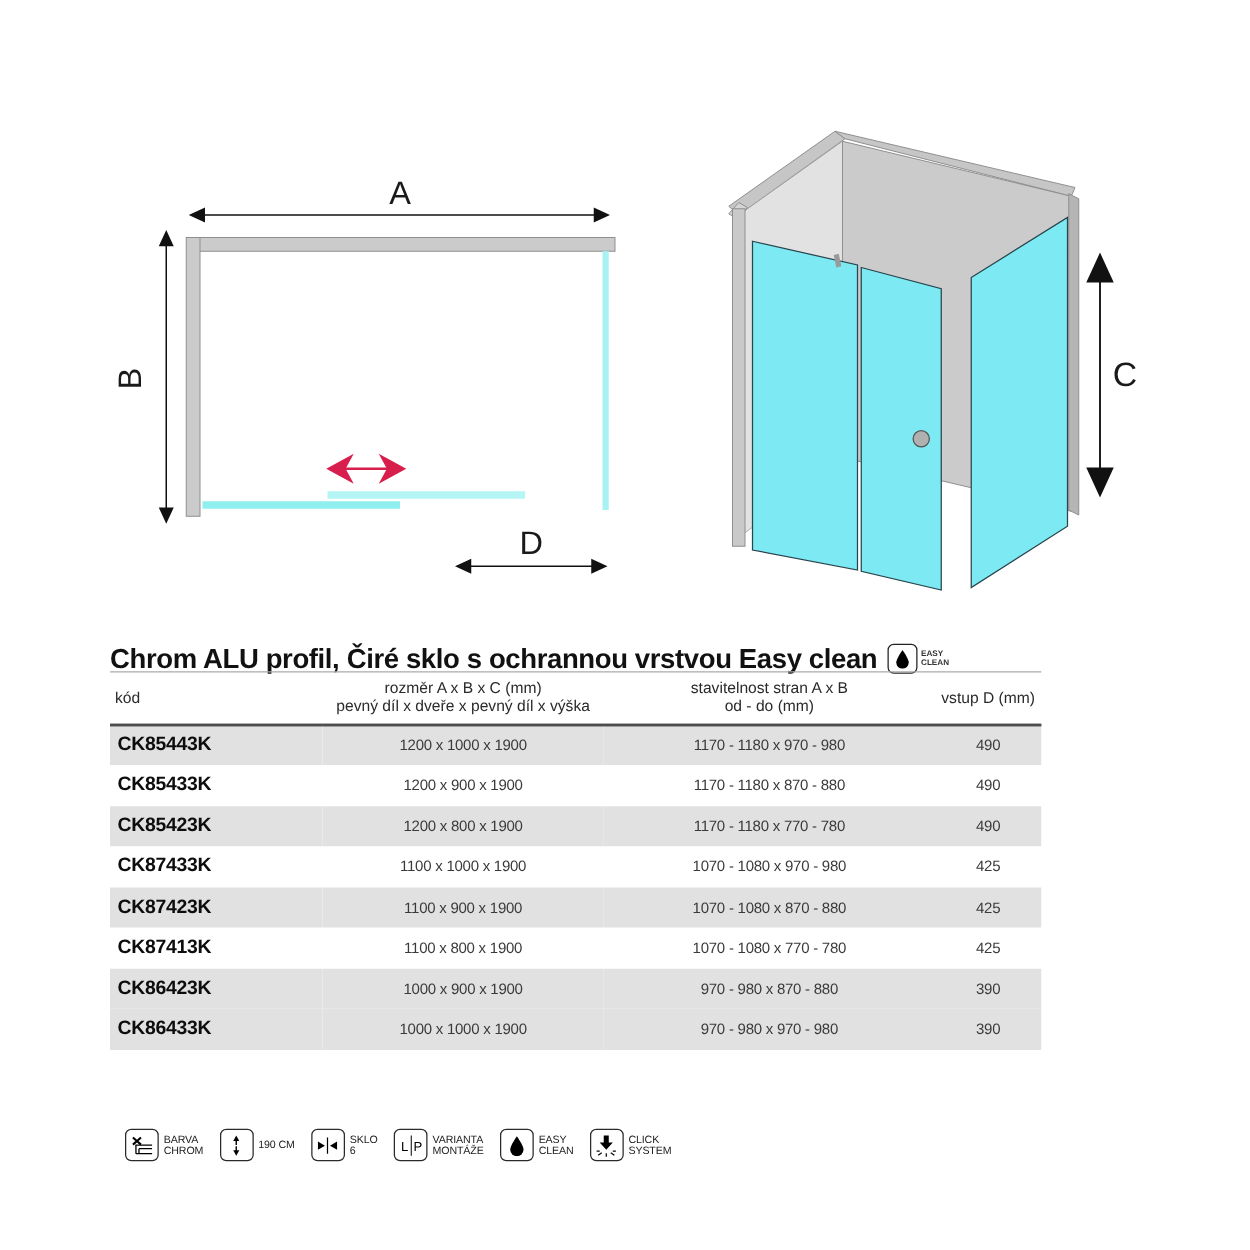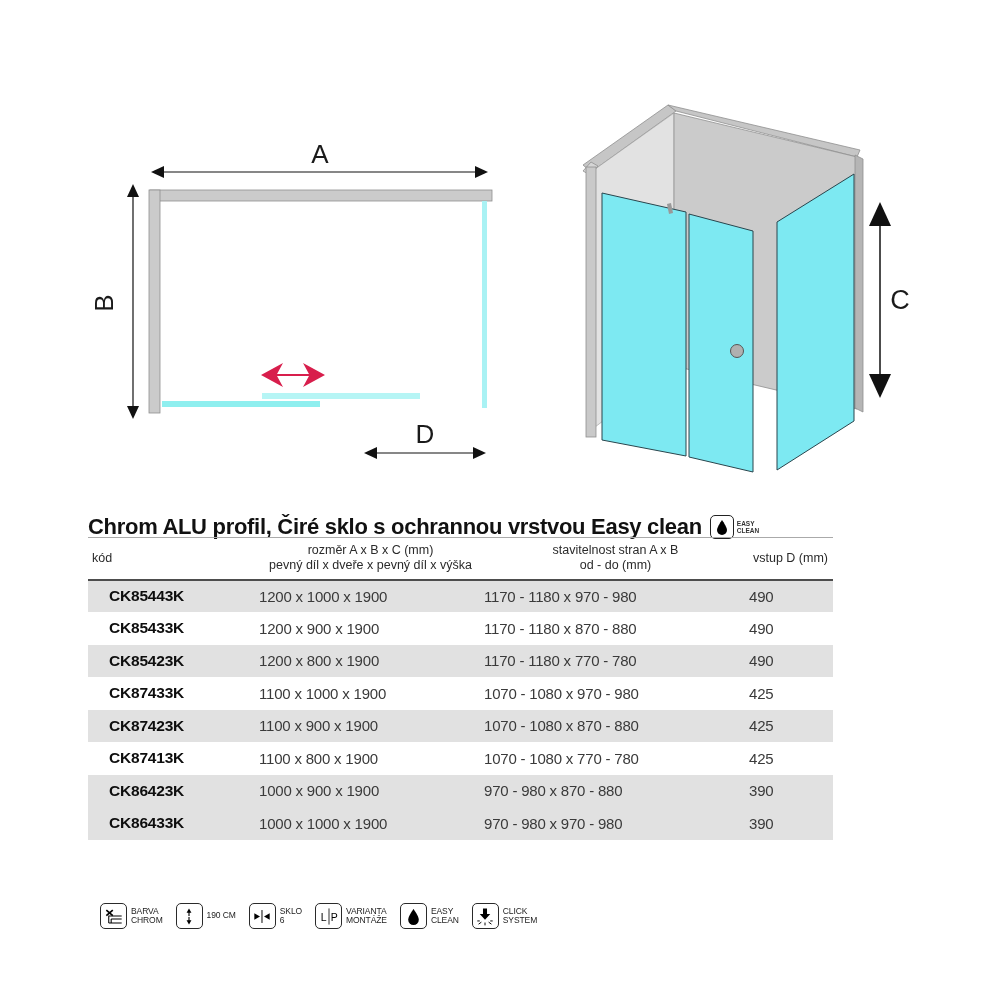--- a/index.html
+++ b/index.html
@@ -22,22 +22,22 @@
   
   .spec-table{position:absolute;left:88px;top:537px;width:745px;border-collapse:collapse;table-layout:fixed;}
   .spec-table col.c1{width:170px;} .spec-table col.c2{width:225px;}
   .spec-table col.c3{width:265px;} .spec-table col.c4{width:85px;}
   .spec-table thead tr{height:42px;}
   .spec-table thead th{font-weight:normal;font-size:12.5px;line-height:15px;color:#2a2a2a;
       border-top:1px solid #aaa;border-bottom:2px solid #4d4d4d;text-align:center;vertical-align:middle;padding:2px 0;}
   .spec-table thead th.h-kod{text-align:left;padding-left:4px;}
   .spec-table tbody tr{height:32.5px;}
   .spec-table tbody tr.shaded{background:#e1e1e1;}
-  .spec-table td{font-size:15px;color:#3a3a3a;text-align:left;letter-spacing:-0.2px;}
-  .spec-table td.c-kod{font-weight:bold;color:#0d0d0d;text-align:left;padding-left:21px;font-size:15.5px;}
+  .spec-table td{font-size:12px;color:#3a3a3a;text-align:center;letter-spacing:-0.2px;}
+  .spec-table td.c-kod{font-weight:bold;color:#0d0d0d;text-align:left;padding-left:6px;font-size:15.5px;}
 
   
   .features{position:absolute;left:100px;top:903px;display:flex;align-items:flex-end;gap:13px;}
   .feature{display:flex;align-items:center;gap:4px;}
   .feature-box{width:27px;height:26px;border:1.6px solid #2a2a2a;border-radius:5px;
                display:flex;align-items:center;justify-content:center;box-sizing:border-box;}
   .feature-label{font-size:8.5px;line-height:9.5px;color:#222;letter-spacing:-0.1px;white-space:nowrap;}
 </style>
 </head>
 <body>

